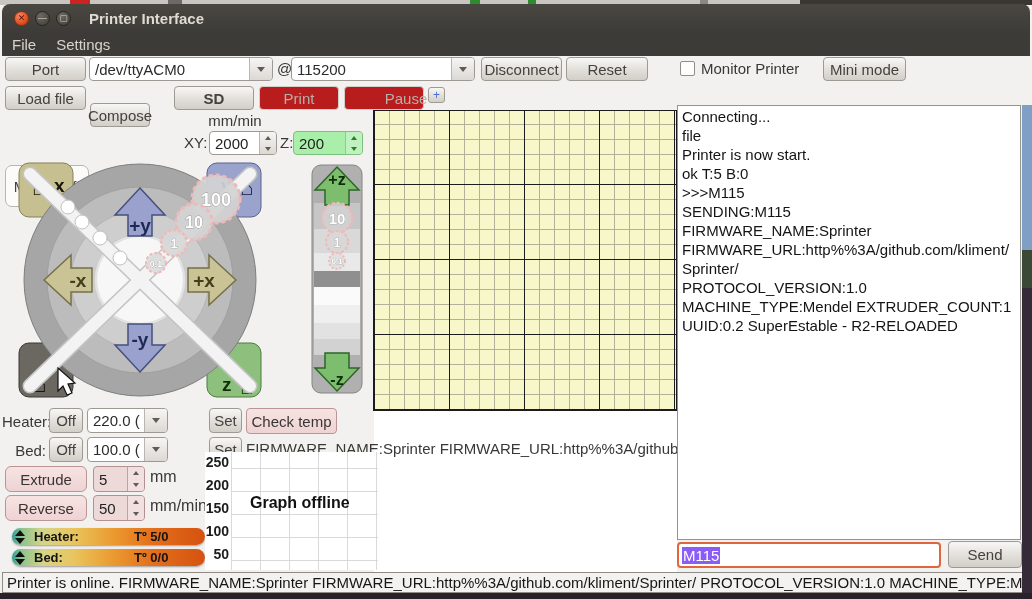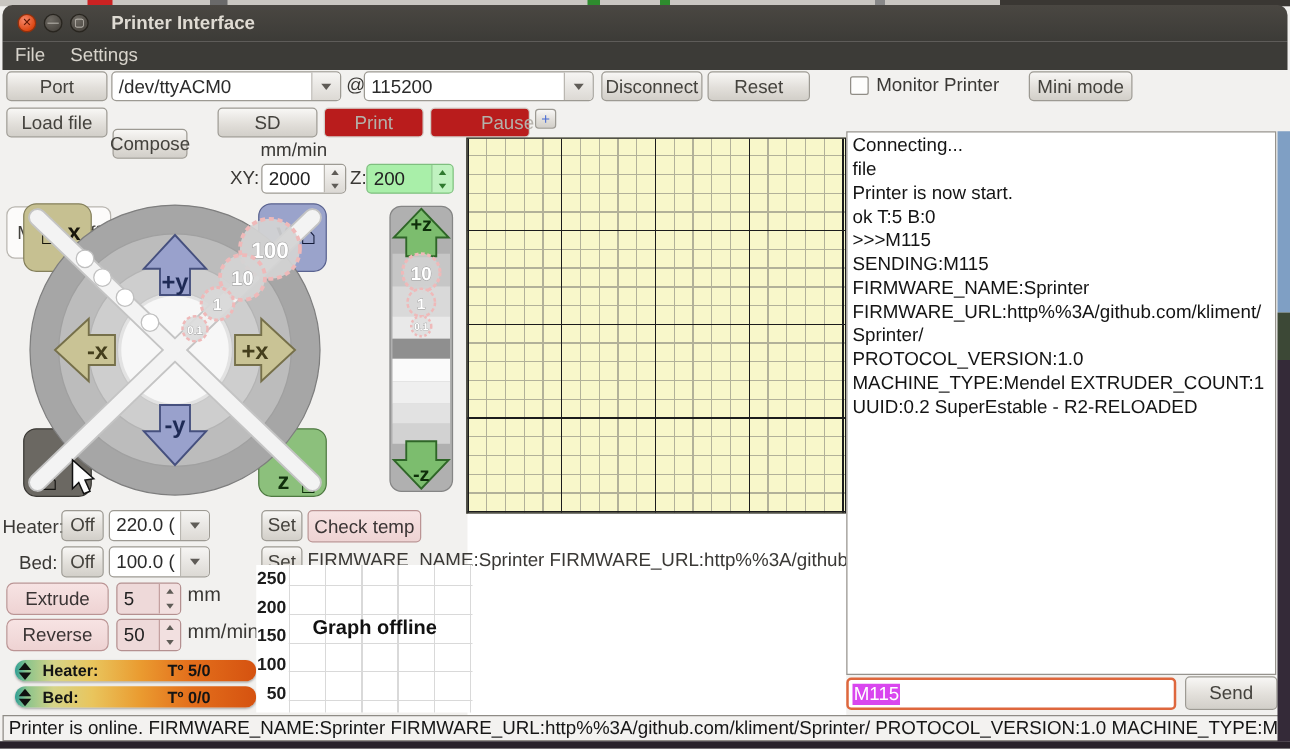--- a/index.html
+++ b/index.html
@@ -67,21 +67,21 @@
   .gauge-knob{position:absolute;left:0;top:0;width:16px;height:17px;display:flex;flex-direction:column;align-items:center;justify-content:center;}
   .gauge-tri-up{width:0;height:0;border-left:5px solid transparent;border-right:5px solid transparent;border-bottom:6px solid #101010;}
   .gauge-tri-down{width:0;height:0;border-left:5px solid transparent;border-right:5px solid transparent;border-top:6px solid #101010;margin-top:2px;}
   .gauge-label{margin-left:22px;font-weight:bold;font-size:13px;color:#141414;}
   .gauge-temp{position:absolute;left:122px;font-weight:bold;font-size:13px;color:#141414;}
   
   .log{left:677px;top:105px;width:344px;height:435px;background:#fff;border:1px solid #96938d;box-sizing:border-box;
        padding:1px 4px;color:#141414;font-size:15px;line-height:19px;overflow:hidden;overflow-wrap:anywhere;}
   .cmd-input{left:677px;top:542px;width:264px;height:26px;background:#fff;border:2px solid #de673d;border-radius:4px;
              box-sizing:border-box;display:flex;align-items:center;padding-left:3px;}
-  .cmd-sel{background:#d946ef;color:#fff;padding:0 1px;font-size:15px;}
+  .cmd-sel{background:#8b5cf6;color:#fff;padding:0 1px;font-size:15px;}
   .statusbar{left:2px;top:572px;width:1028px;height:21px;background:#f3f2f0;border:1px solid #8f8c86;box-sizing:border-box;
              display:flex;align-items:center;padding-left:4px;white-space:nowrap;overflow:hidden;color:#161616;font-size:15px;}
   .bottom-strip{left:0;top:593px;width:1032px;height:6px;background:#29222a;}
   svg text{font-family:"Liberation Sans","DejaVu Sans",sans-serif;}
 </style>
 </head>
 <body>
 
 <div id="app">
 
@@ -120,21 +120,21 @@
       </span>
   </div>
   <div class="btn" style="left:481px;top:57px;width:81px;height:24px;">Disconnect</div>
   <div class="btn" style="left:566px;top:57px;width:82px;height:24px;">Reset</div>
   <span class="checkbox" style="left:680px;top:61px;"></span>
   <span class="lbl" style="left:701px;top:60px;">Monitor Printer</span>
   <div class="btn" style="left:823px;top:57px;width:83px;height:24px;">Mini mode</div>
 
   <div class="btn" style="left:5px;top:86px;width:81px;height:24px;">Load file</div>
   <div class="btn" style="left:90px;top:103px;width:60px;height:24px;">Compose</div>
-  <div class="btn" style="left:174px;top:86px;width:80px;height:24px;">SD</div>
+  <div class="btn" style="left:174px;top:86px;width:80px;height:24px;font-weight:bold;">SD</div>
   <div class="btn disabled" style="left:259px;top:86px;width:80px;height:24px;">Print</div>
   <div class="btn disabled" style="left:344px;top:86px;width:80px;height:24px;padding-left:44px;">Pause</div>
   <div class="btn" style="left:428px;top:87px;width:17px;height:16px;font-size:12px;color:#4a6cd4;border-radius:3px;">+</div>
 
   <span class="lbl" style="left:200px;top:112px;width:70px;text-align:center;">mm/min</span>
   <div class="btn flat" style="left:5px;top:131px;width:84px;height:42px;margin-top:34px;">Motors off</div>
   <span class="lbl" style="left:184px;top:134px;">XY:</span>
   <div class="spinner" style="left:209px;top:131px;width:68px;height:24px;">
     <span class="spin-value">2000</span>
     <span class="spin-col">

